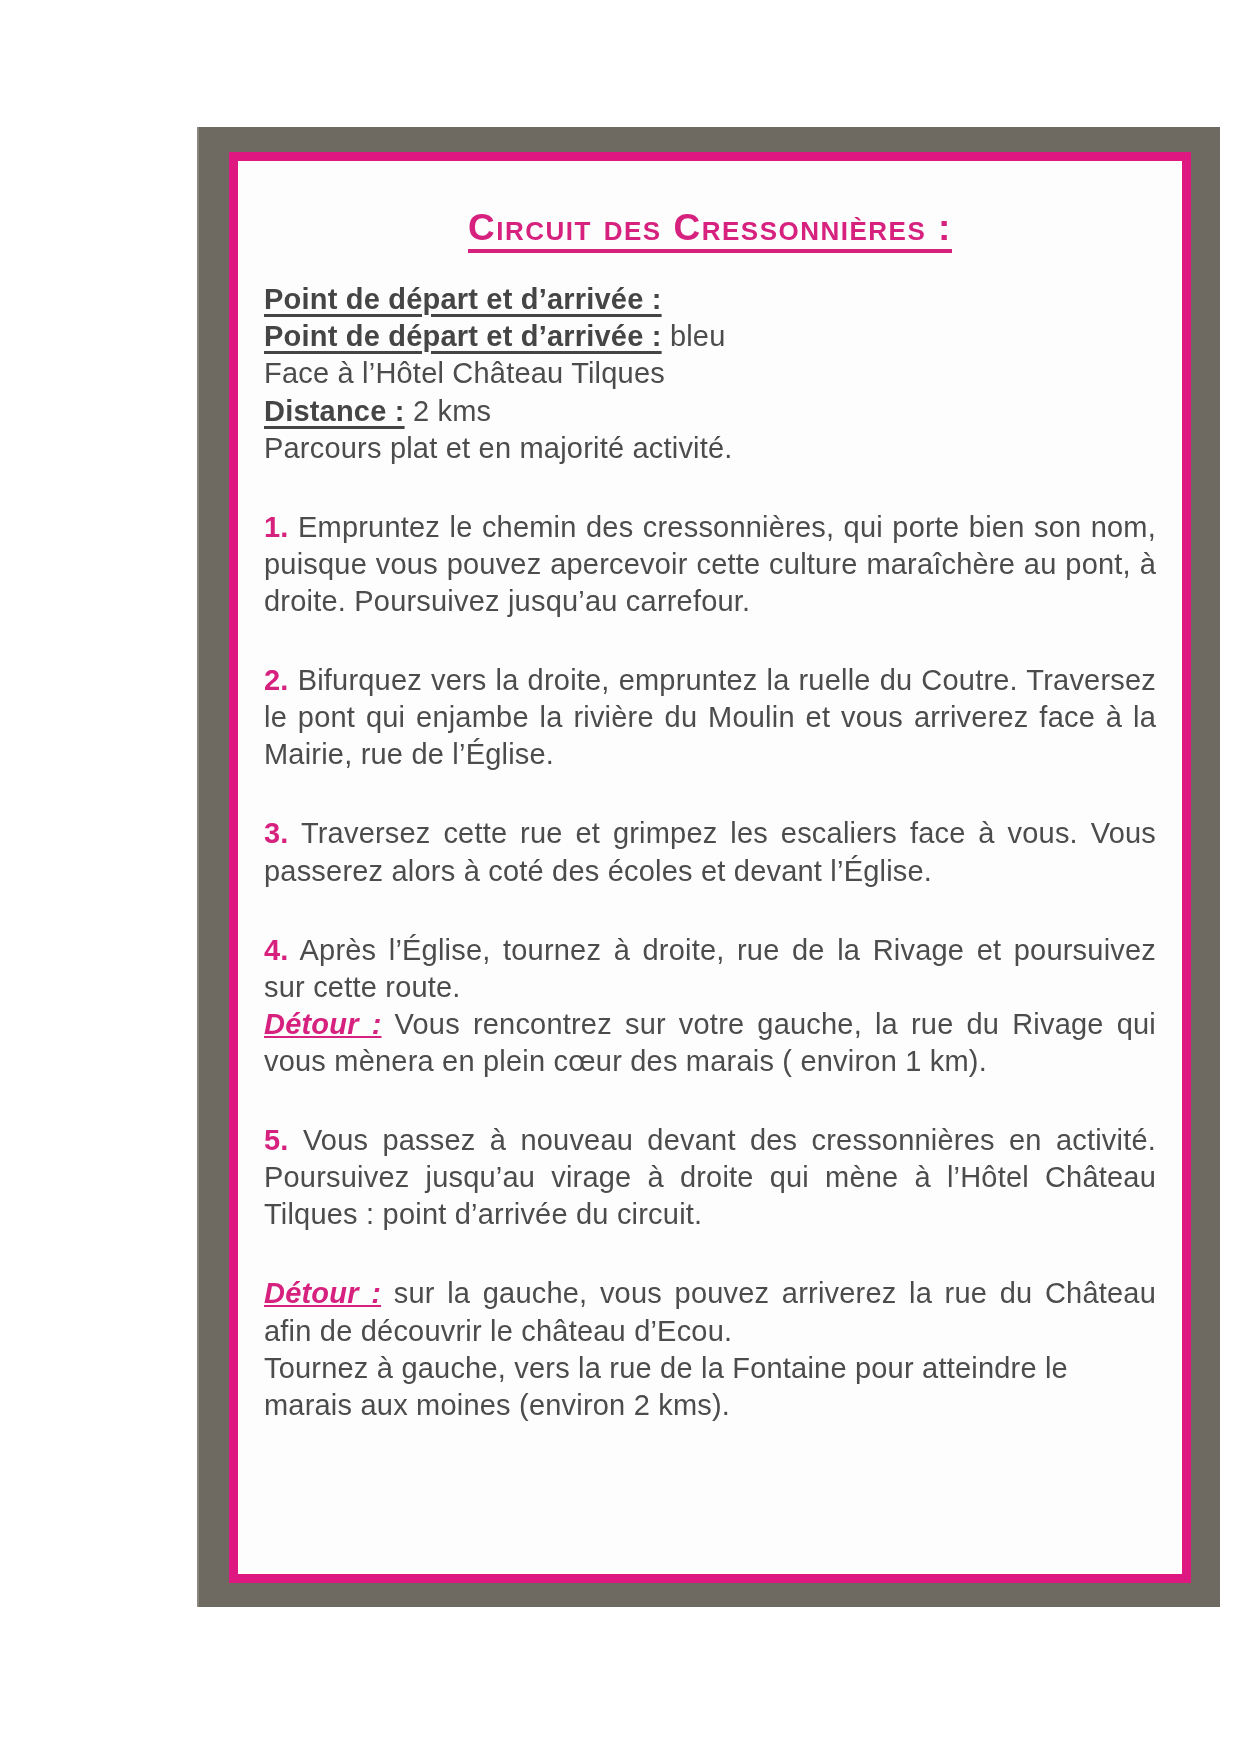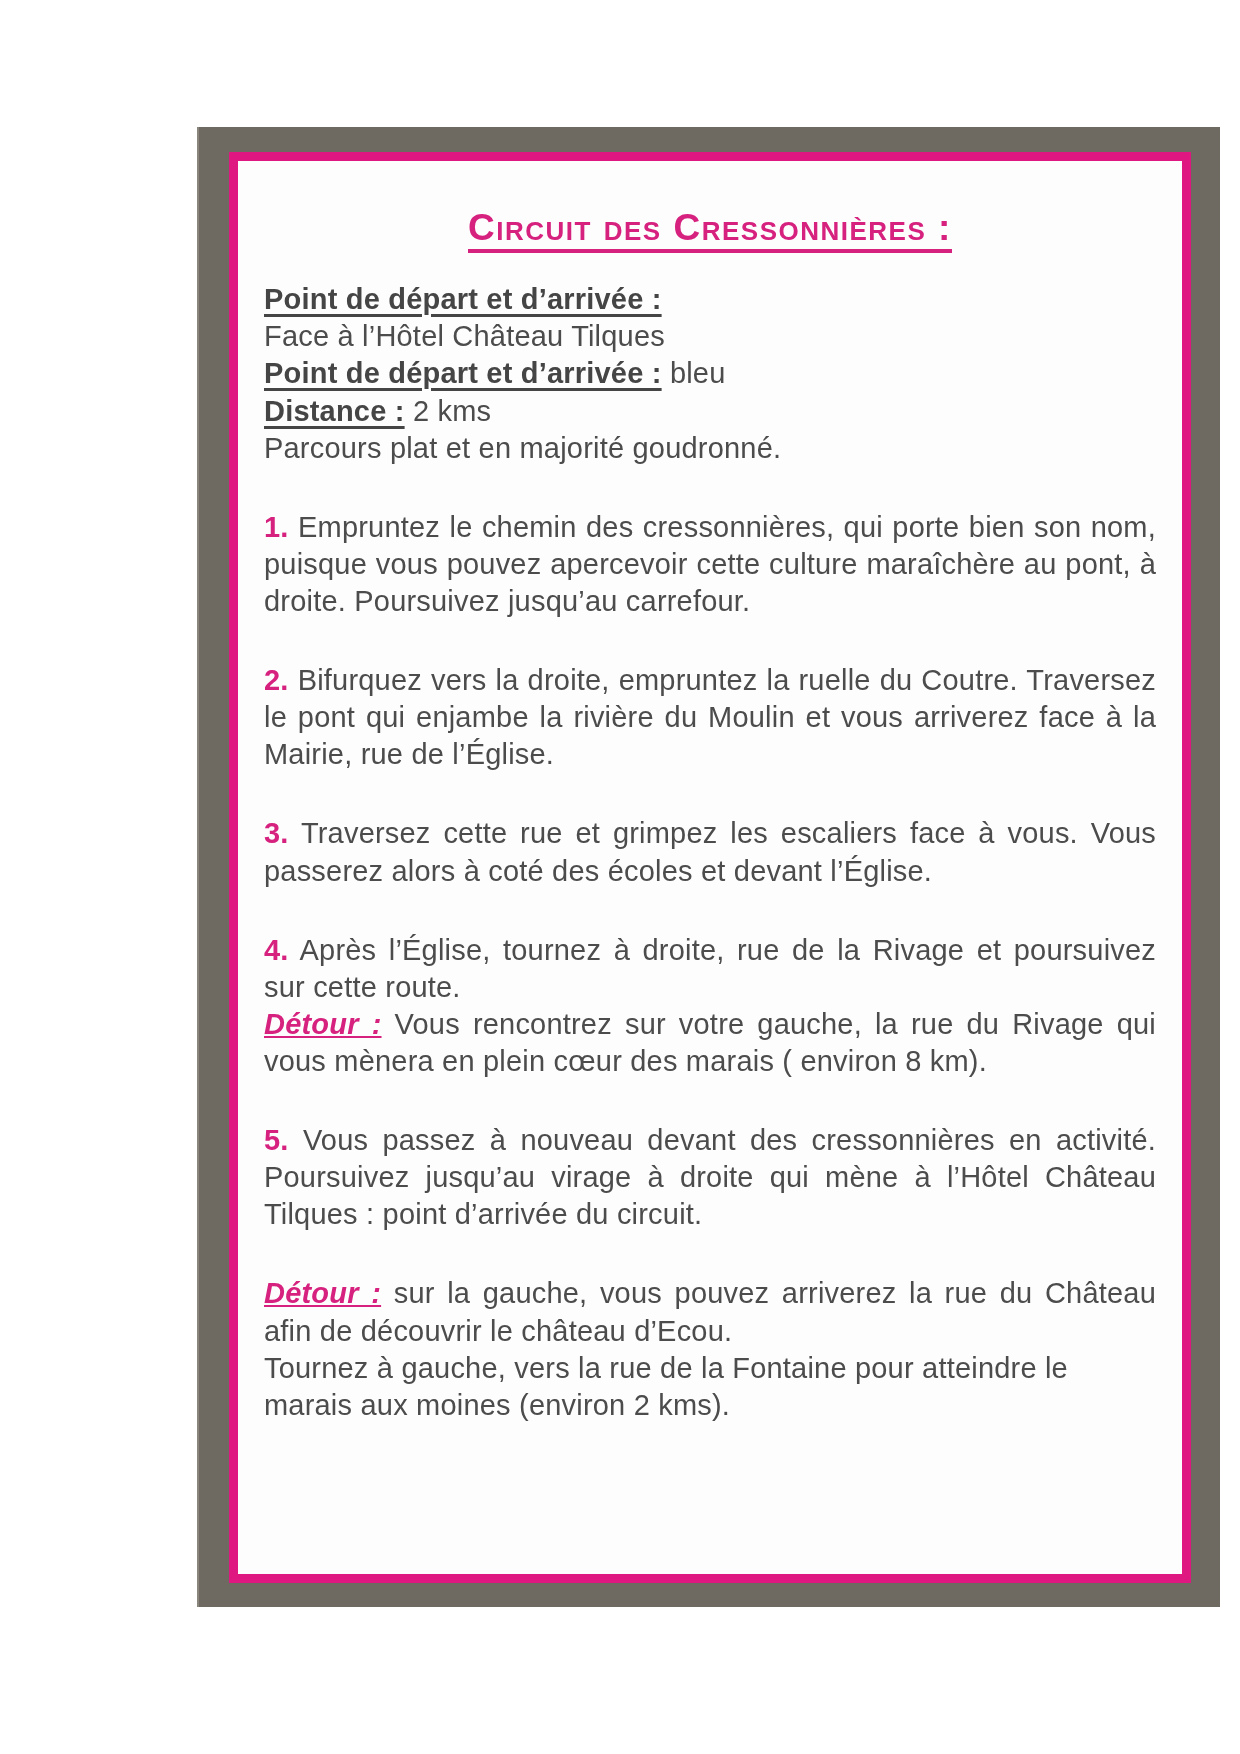--- a/index.html
+++ b/index.html
@@ -95,35 +95,35 @@
 <body>
 
 <div class="scan-panel">
   <div class="pink-frame">
     <div class="content">
 
       <h1 class="doc-title"><span class="doc-title-text">Circuit des Cressonnières :</span></h1>
 
       <div class="info">
         <p class="info-line"><span class="field-label">Point de départ et d’arrivée :</span></p>
+        <p class="info-line"><span class="field-label">Point de départ et d’arrivée :</span> <span>bleu</span></p>
         <p class="info-line">Face à l’Hôtel Château Tilques</p>
-        <p class="info-line"><span class="field-label">Point de départ et d’arrivée :</span> <span>bleu</span></p>
         <p class="info-line"><span class="field-label">Distance :</span> <span>2 kms</span></p>
-        <p class="info-line">Parcours plat et en majorité goudronné.</p>
+        <p class="info-line">Parcours plat et en majorité activité.</p>
       </div>
 
       <p class="step"><span class="step-num">1.</span> <span>Empruntez le chemin des cressonnières, qui porte bien son nom, puisque vous pouvez apercevoir cette culture maraîchère au pont, à droite. Poursuivez jusqu’au carrefour.</span></p>
 
       <p class="step"><span class="step-num">2.</span> <span>Bifurquez vers la droite, empruntez la ruelle du Coutre. Traversez le pont qui enjambe la rivière du Moulin et vous arriverez face à la Mairie, rue de l’Église.</span></p>
 
       <p class="step"><span class="step-num">3.</span> <span>Traversez cette rue et grimpez les escaliers face à vous. Vous passerez alors à coté des écoles et devant l’Église.</span></p>
 
       <p class="step"><span class="step-num">4.</span> <span>Après l’Église, tournez à droite, rue de la Rivage et poursuivez sur cette route.</span></p>
 
-      <p class="detour"><span class="detour-label">Détour :</span> <span>Vous rencontrez sur votre gauche, la rue du Rivage qui vous mènera en plein cœur des marais ( environ 8 km).</span></p>
+      <p class="detour"><span class="detour-label">Détour :</span> <span>Vous rencontrez sur votre gauche, la rue du Rivage qui vous mènera en plein cœur des marais ( environ 1 km).</span></p>
 
       <p class="step"><span class="step-num">5.</span> <span>Vous passez à nouveau devant des cressonnières en activité. Poursuivez jusqu’au virage à droite qui mène à l’Hôtel Château Tilques : point d’arrivée du circuit.</span></p>
 
       <p class="detour standalone"><span class="detour-label">Détour :</span> <span>sur la gauche, vous pouvez arriverez la rue du Château afin de découvrir le château d’Ecou.</span></p>
 
       <p class="closing-line">Tournez à gauche, vers la rue de la Fontaine pour atteindre le marais aux moines (environ 2 kms).</p>
 
     </div>
   </div>
 </div>

